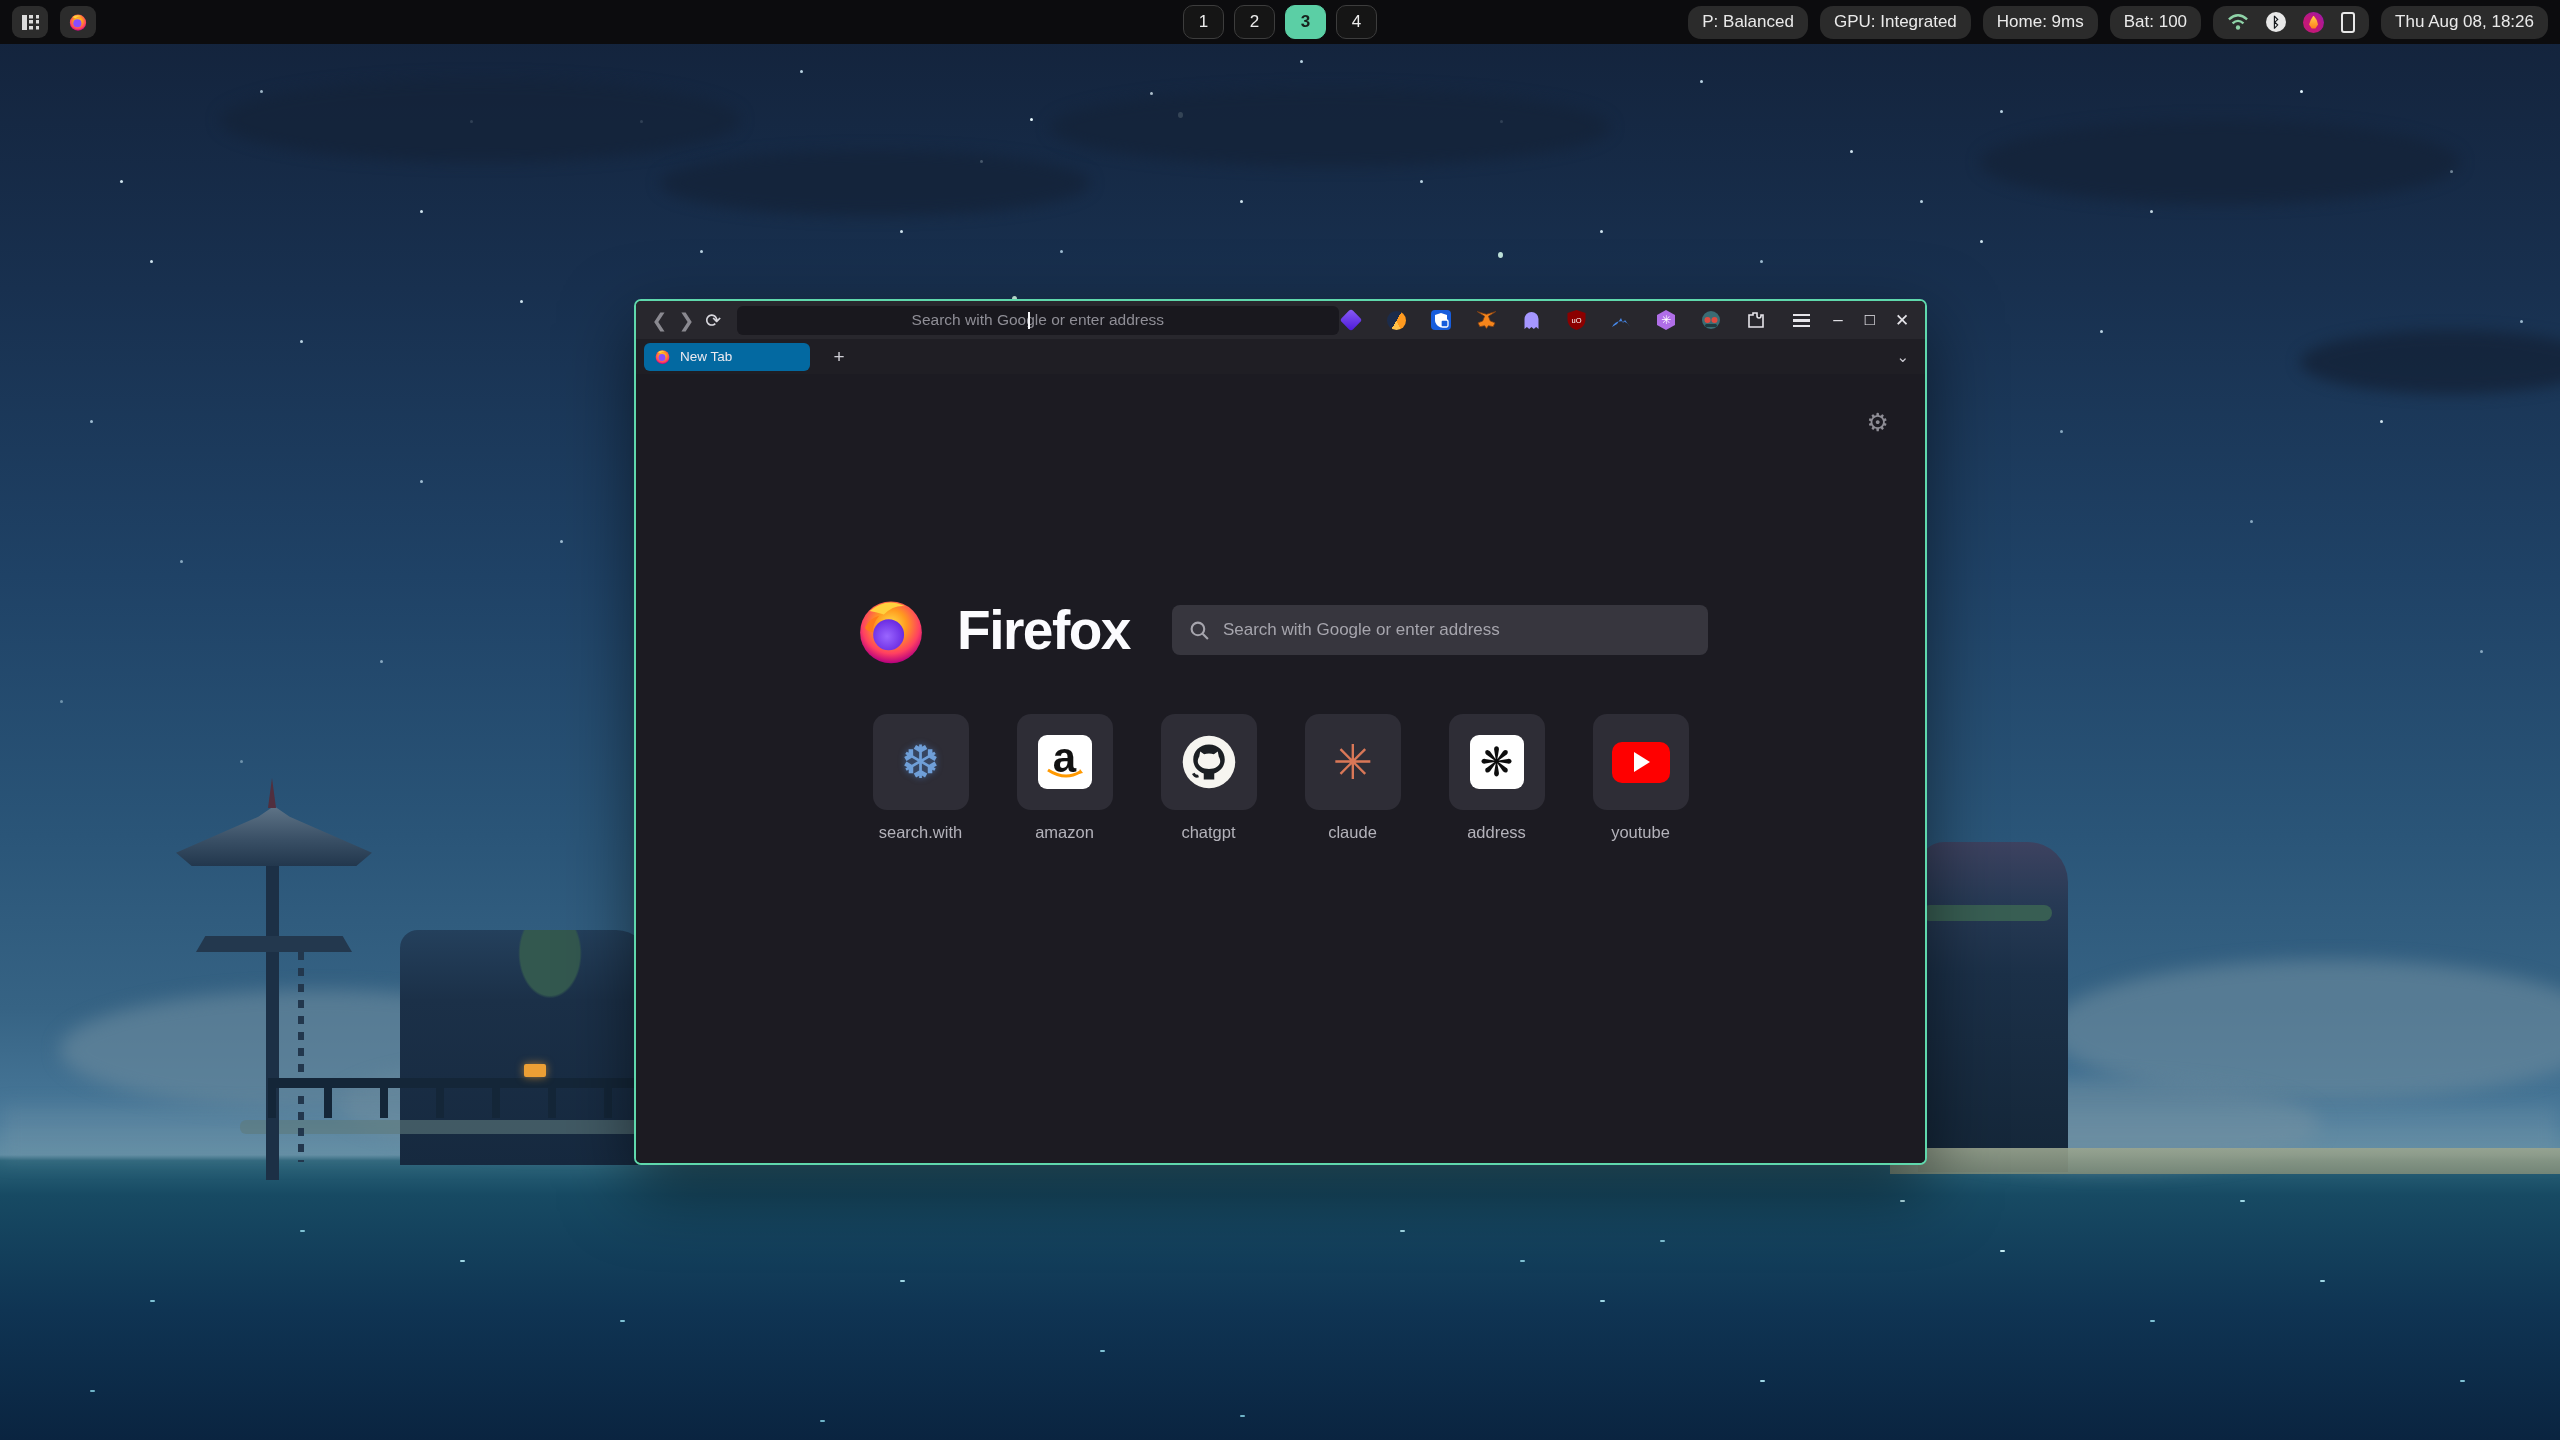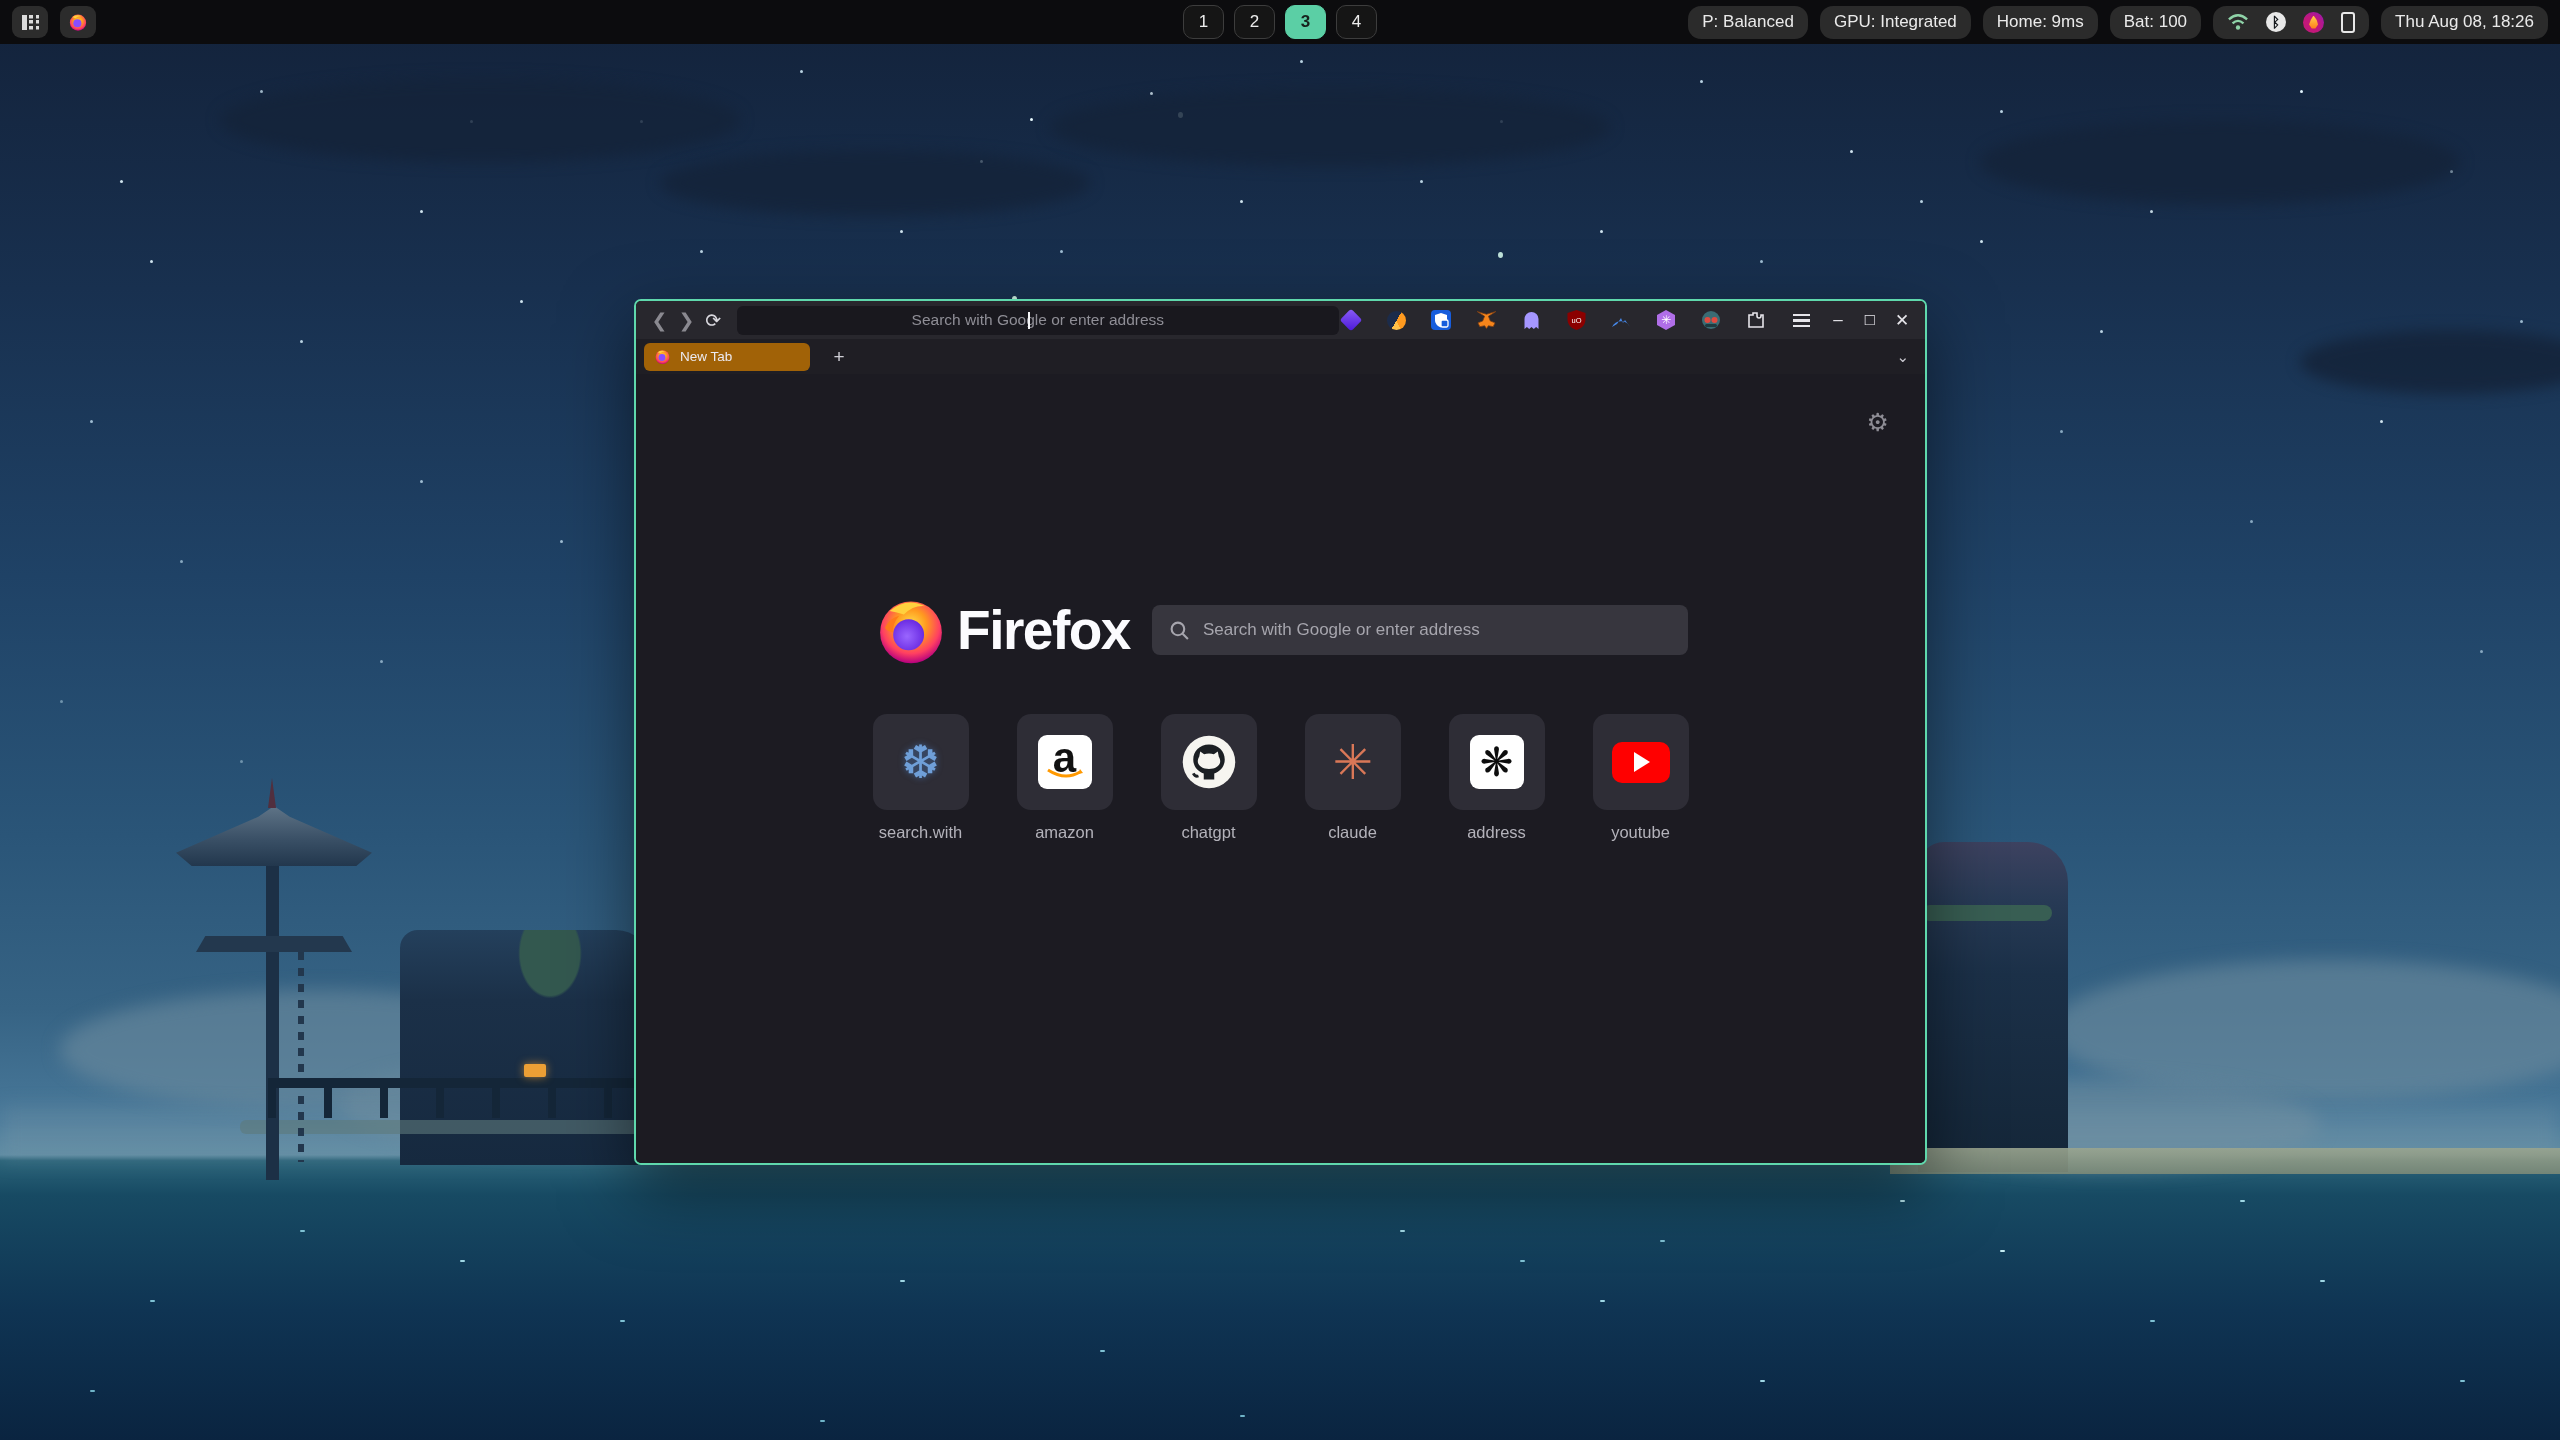--- a/index.html
+++ b/index.html
@@ -107,30 +107,30 @@
   .urlbar { width:672px; height:29px; margin-left:10px; background:#19181e; border-radius:6px;
     position:relative; display:flex; align-items:center; justify-content:center; }
   .urlbar-placeholder { color:#8f8e96; font-size:15.5px; }
   .caret { position:absolute; left:48.4%; top:6px; width:1.5px; height:17px; background:#f4f4f6; }
   .ext-row { margin-left:auto; display:flex; align-items:center; gap:21px; }
   .ext { width:24px; height:24px; display:flex; align-items:center; justify-content:center; border-radius:5px; }
   .winctl { display:flex; align-items:center; gap:6px; margin-left:12px; }
   .winctl .nav-ico { font-size:17px; color:#e6e5ea; width:26px; }
 
   .tabbar { height:35px; background:#1f1e24; display:flex; align-items:center; padding:0 8px; flex:0 0 auto; }
-  .tab { width:166px; height:28px; background:#a16207; border-radius:6px; display:flex; align-items:center;
+  .tab { width:166px; height:28px; background:#0369a1; border-radius:6px; display:flex; align-items:center;
     gap:9px; padding:0 10px; }
   .tab-title { color:#eceaf0; font-size:13.5px; }
   .newtab-plus { color:#cfced5; font-size:19px; margin-left:16px; width:26px; text-align:center; }
   .tab-chevron { margin-left:auto; color:#cfced5; font-size:15px; margin-right:8px; }
 
   .content { flex:1; background:#1c1b22; position:relative; display:flex; flex-direction:column; align-items:center; }
   .gear { position:absolute; top:34px; right:36px; color:#8e8d95; font-size:25px;
     font-family:"DejaVu Sans", sans-serif; }
-  .hero { display:flex; align-items:center; margin-top:218px; gap:8px; }
+  .hero { display:flex; align-items:center; margin-top:218px; gap:28px; }
   .wordmark { color:#fbfbfe; font-size:55px; font-weight:bold; letter-spacing:-1.5px; margin-right:14px; }
   .big-search { width:536px; height:50px; background:#37363e; border-radius:8px; display:flex;
     align-items:center; padding:0 17px; gap:13px; }
   .big-search .mag { color:#a6a5ad; }
   .big-search-placeholder { color:#a6a5ad; font-size:17px; }
   .shortcuts { display:flex; gap:48px; margin-top:46px; }
   .shortcut { display:flex; flex-direction:column; align-items:center; width:96px; }
   .tile { width:96px; height:96px; border-radius:14px; background:#2e2d36; display:flex;
     align-items:center; justify-content:center; }
   .shortcut-label { margin-top:13px; color:#b3b2ba; font-size:16.5px; }

